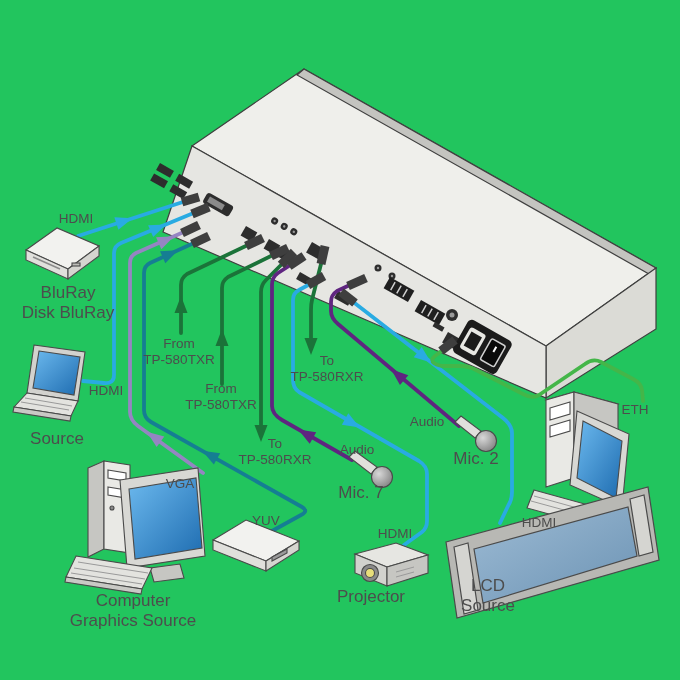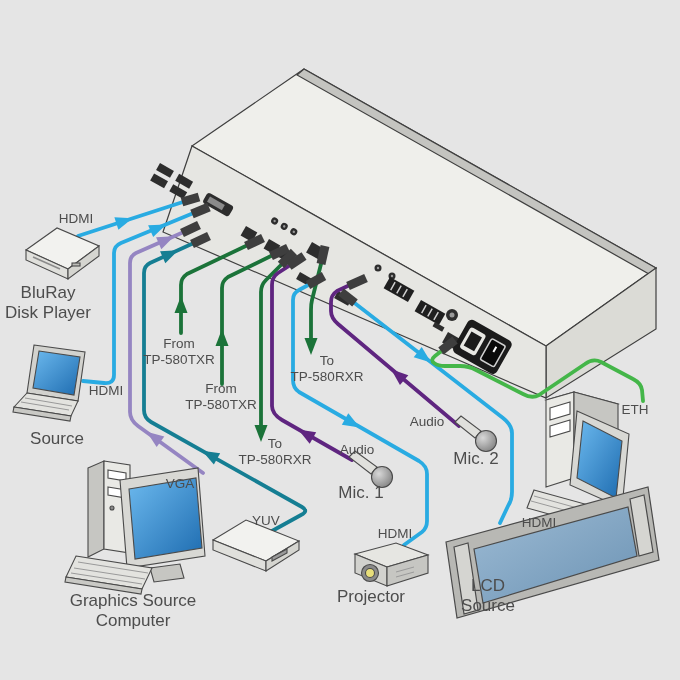--- a/index.html
+++ b/index.html
@@ -1,16 +1,16 @@
 <!DOCTYPE html>
 <html><head>
 <meta charset="utf-8">
 <style>
   html,body{margin:0;padding:0;background:#fff;}
-  .stage{position:relative;width:680px;height:680px;background:#e5e5e5;overflow:hidden;
+  .stage{position:relative;width:680px;height:680px;background:#22c55e;overflow:hidden;
          font-family:"Liberation Sans",sans-serif;}
   .stage svg{position:absolute;left:0;top:0;}
   .lbl{position:absolute;transform:translate(-50%,-50%);color:#4d4d4d;text-align:center;
        white-space:nowrap;line-height:1.2;}
   .lbl span{display:block;}
   .port-lbl{font-size:13.5px;}
   .name-lbl{font-size:17px;}
 </style>
 </head>
 <body>
@@ -240,30 +240,30 @@
   <g stroke="#4a4a4a" stroke-width="1.2">
     <polygon points="446,542 648,487 659,560 457,618" fill="#B8B8B4"></polygon>
     <polygon points="454,547 468,543 478,610 464,614" fill="#D5D5D1"></polygon>
     <polygon points="630,499 644,495 653,552 639,556" fill="#D5D5D1"></polygon>
     <polygon points="474,549 628,507 637,556 483,603" fill="url(#lcdGrad)"></polygon>
   </g>
 </svg>
 
 <div>
   <div class="lbl port-lbl" style="left:76px;top:219px">HDMI</div>
-  <div class="lbl name-lbl" style="left:48px;top:303px">
+  <div class="lbl name-lbl" style="left:68px;top:303px">
     <span>BluRay</span>
-    <span>Disk Player</span>
+    <span>Disk BluRay</span>
   </div>
   <div class="lbl port-lbl" style="left:106px;top:391px">HDMI</div>
   <div class="lbl name-lbl" style="left:57px;top:439px">Source</div>
   <div class="lbl port-lbl" style="left:180px;top:484px">VGA</div>
   <div class="lbl name-lbl" style="left:133px;top:611px">
+    <span>Computer</span>
     <span>Graphics Source</span>
-    <span>Computer</span>
   </div>
   <div class="lbl port-lbl" style="left:266px;top:521px">YUV</div>
   <div class="lbl name-lbl" style="left:262px;top:598px">
   </div>
   <div class="lbl port-lbl" style="left:179px;top:352px">
     <span>From</span>
     <span>TP-580TXR</span>
   </div>
   <div class="lbl port-lbl" style="left:221px;top:397px">
     <span>From</span>
@@ -271,21 +271,21 @@
   </div>
   <div class="lbl port-lbl" style="left:327px;top:369px">
     <span>To</span>
     <span>TP-580RXR</span>
   </div>
   <div class="lbl port-lbl" style="left:275px;top:452px">
     <span>To</span>
     <span>TP-580RXR</span>
   </div>
   <div class="lbl port-lbl" style="left:357px;top:450px">Audio</div>
-  <div class="lbl name-lbl" style="left:361px;top:493px">Mic. 1</div>
+  <div class="lbl name-lbl" style="left:361px;top:493px">Mic. 7</div>
   <div class="lbl port-lbl" style="left:427px;top:422px">Audio</div>
   <div class="lbl name-lbl" style="left:476px;top:459px">Mic. 2</div>
   <div class="lbl port-lbl" style="left:395px;top:534px">HDMI</div>
   <div class="lbl name-lbl" style="left:371px;top:597px">Projector</div>
   <div class="lbl port-lbl" style="left:539px;top:523px">HDMI</div>
   <div class="lbl name-lbl" style="left:488px;top:596px">
     <span>LCD</span>
     <span>Source</span>
   </div>
   <div class="lbl port-lbl" style="left:635px;top:410px">ETH</div>

